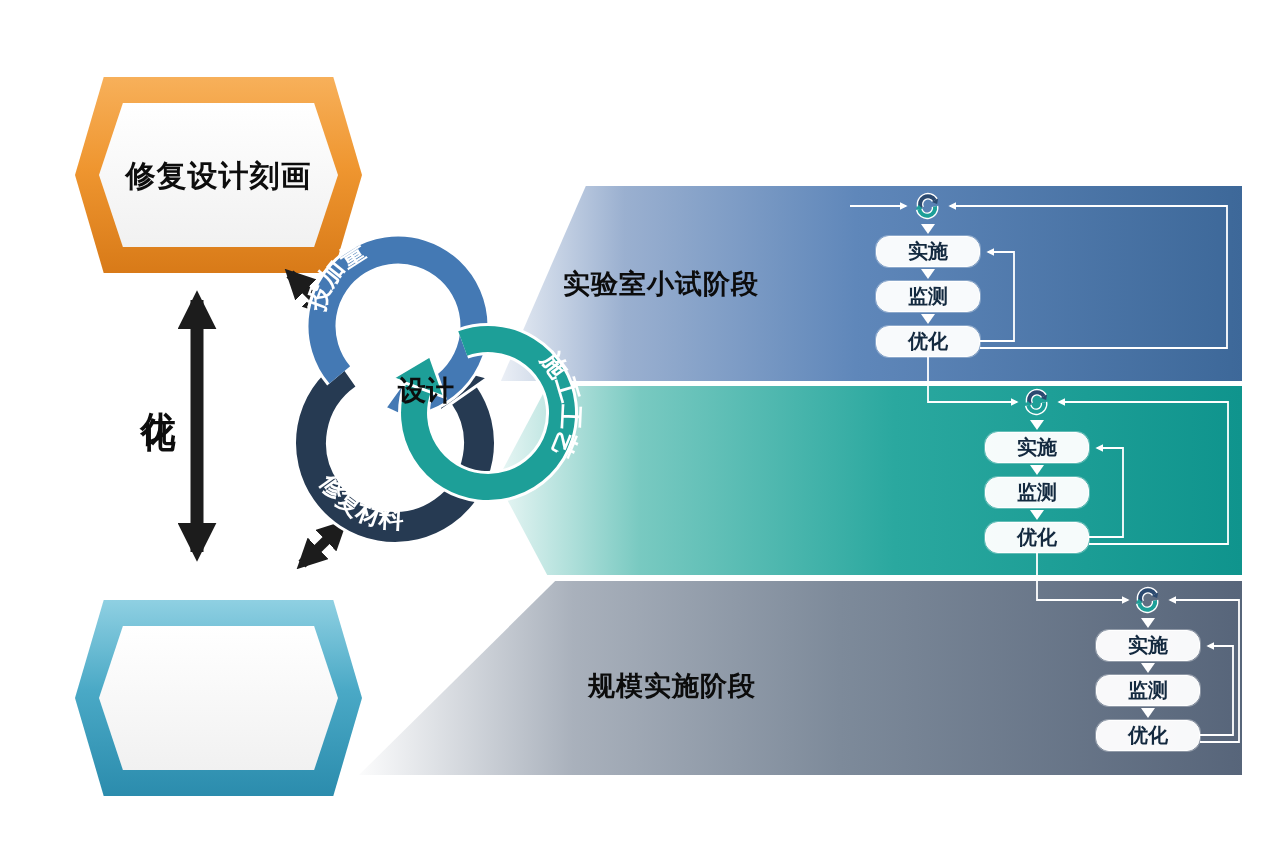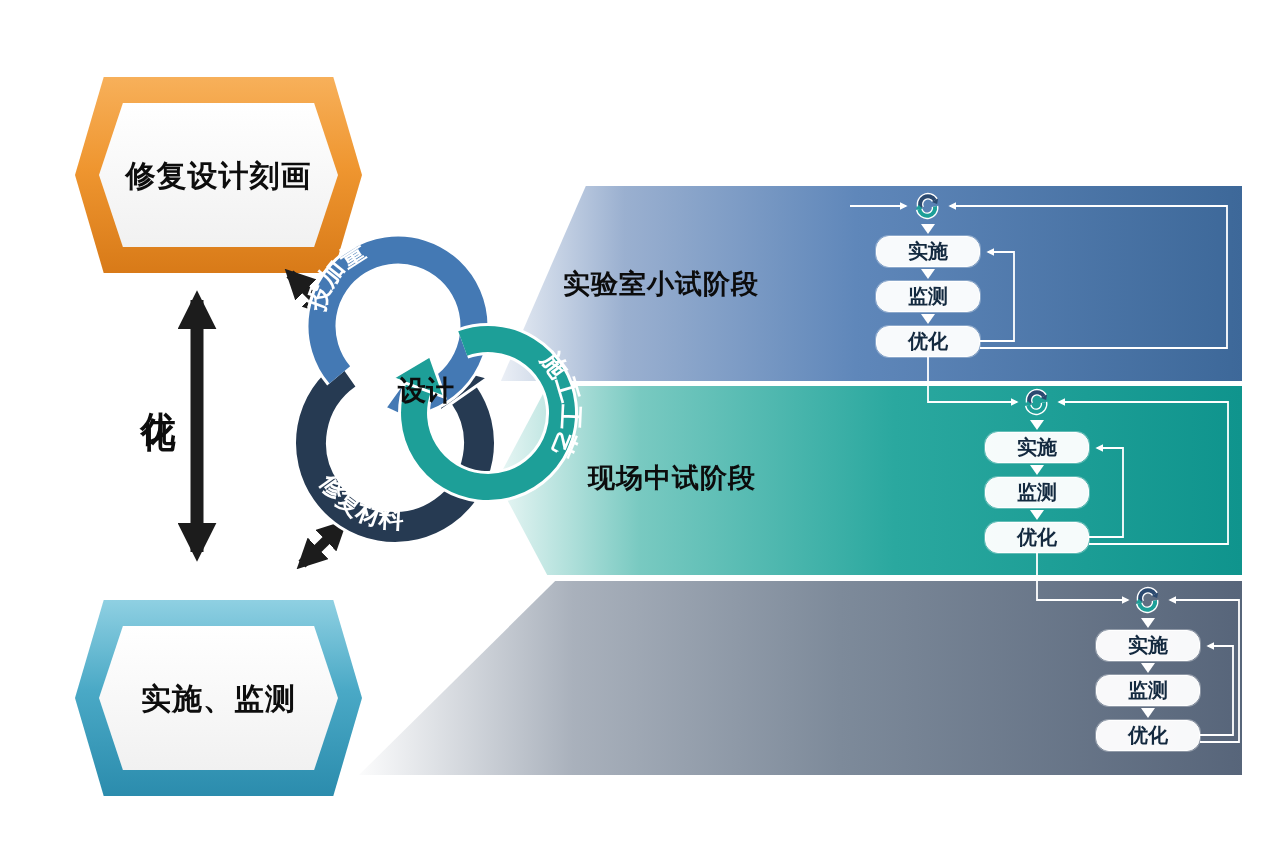--- a/index.html
+++ b/index.html
@@ -62,21 +62,21 @@
         <polygon points="7.2,16.7 12,20.9 4.2,22.3" fill="#1D9F98"></polygon>
       </symbol>
     </defs>
   </svg>
 
   <div class="band band1"></div>
   <div class="band band2"></div>
   <div class="band band3"></div>
 
   <div class="stage-label" style="left:563px;top:266px;">实验室小试阶段</div>
-  <div class="stage-label" style="left:588px;top:460px;">现场中试阶段</div>
+  <div class="stage-label" style="left:588px;top:668px;">规模实施阶段</div>
 
   <svg class="abs" style="left:0;top:0;z-index:2;" width="1284" height="855" viewBox="0 0 1284 855">
     <defs>
       <marker id="aw" viewBox="0 0 10 10" markerWidth="8" markerHeight="8" refX="8" refY="5" orient="auto" markerUnits="userSpaceOnUse">
           <path d="M0 0 L10 5 L0 10 Z" fill="#ffffff"></path>
         </marker>
     </defs>
     <g fill="none" stroke="#ffffff" stroke-width="1.8">
 
       <path d="M 850 206 H 906" marker-end="url(#aw)"></path>
@@ -131,21 +131,20 @@
 
   <div class="hex-outer hex-orange" style="left:75px;top:64px;width:287px;height:196px;">
     <div class="hex-inner">
       <div class="hex-text">修复设计刻画</div>
     </div>
   </div>
 
   <div class="hex-outer hex-teal" style="left:75px;top:587px;width:287px;height:196px;">
     <div class="hex-inner">
       <div class="hex-text">
-        <div>实施、监测</div>
       </div>
     </div>
   </div>
 
   <div class="optimize-label">优化</div>
 
   <svg class="abs" style="left:0;top:0;z-index:4;" width="1284" height="855" viewBox="0 0 1284 855">
     <defs>
       <marker id="ab" viewBox="0 0 4 4" markerWidth="3" markerHeight="3" refX="3" refY="2" orient="auto-start-reverse" markerUnits="strokeWidth">
           <path d="M0 0 L4 2 L0 4 Z" fill="#1c1c1c"></path>

